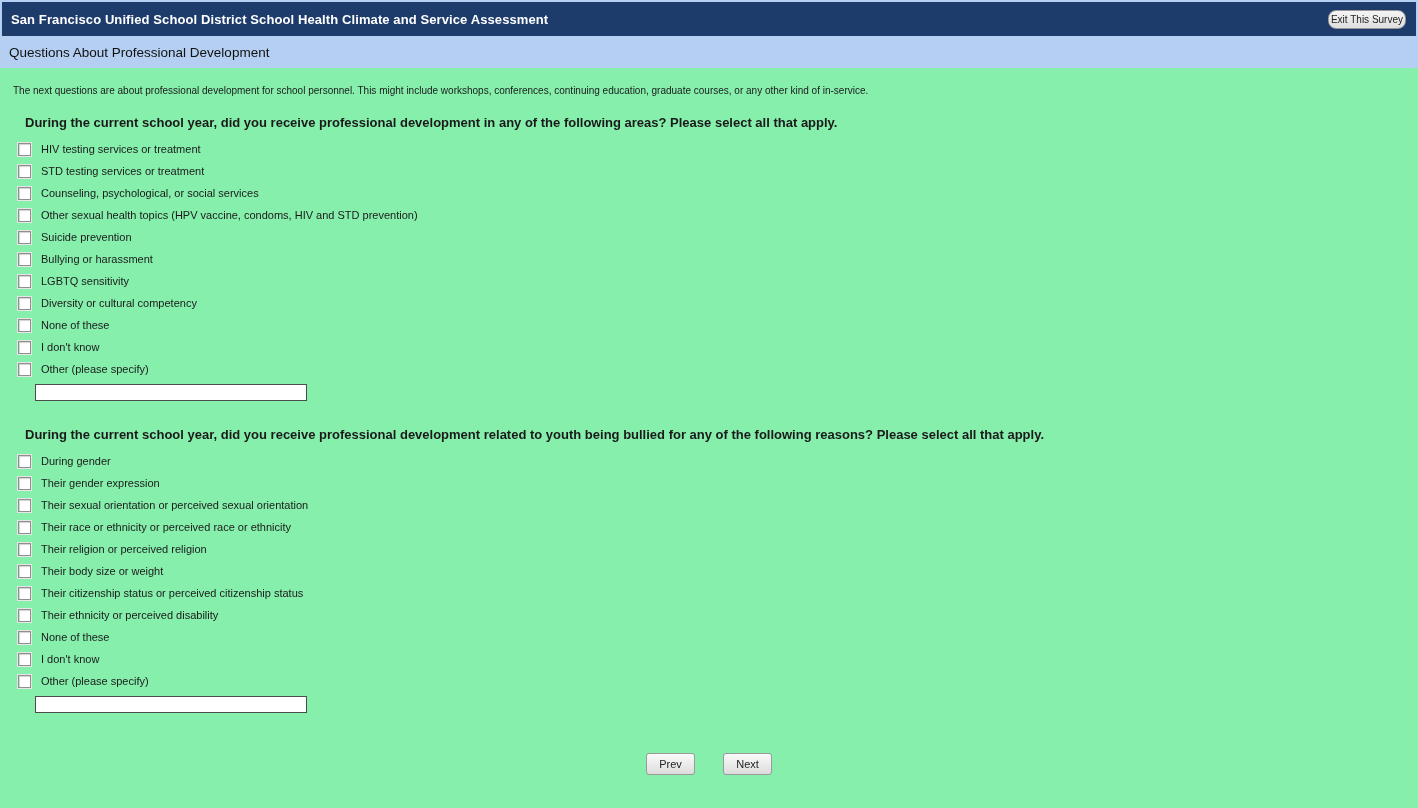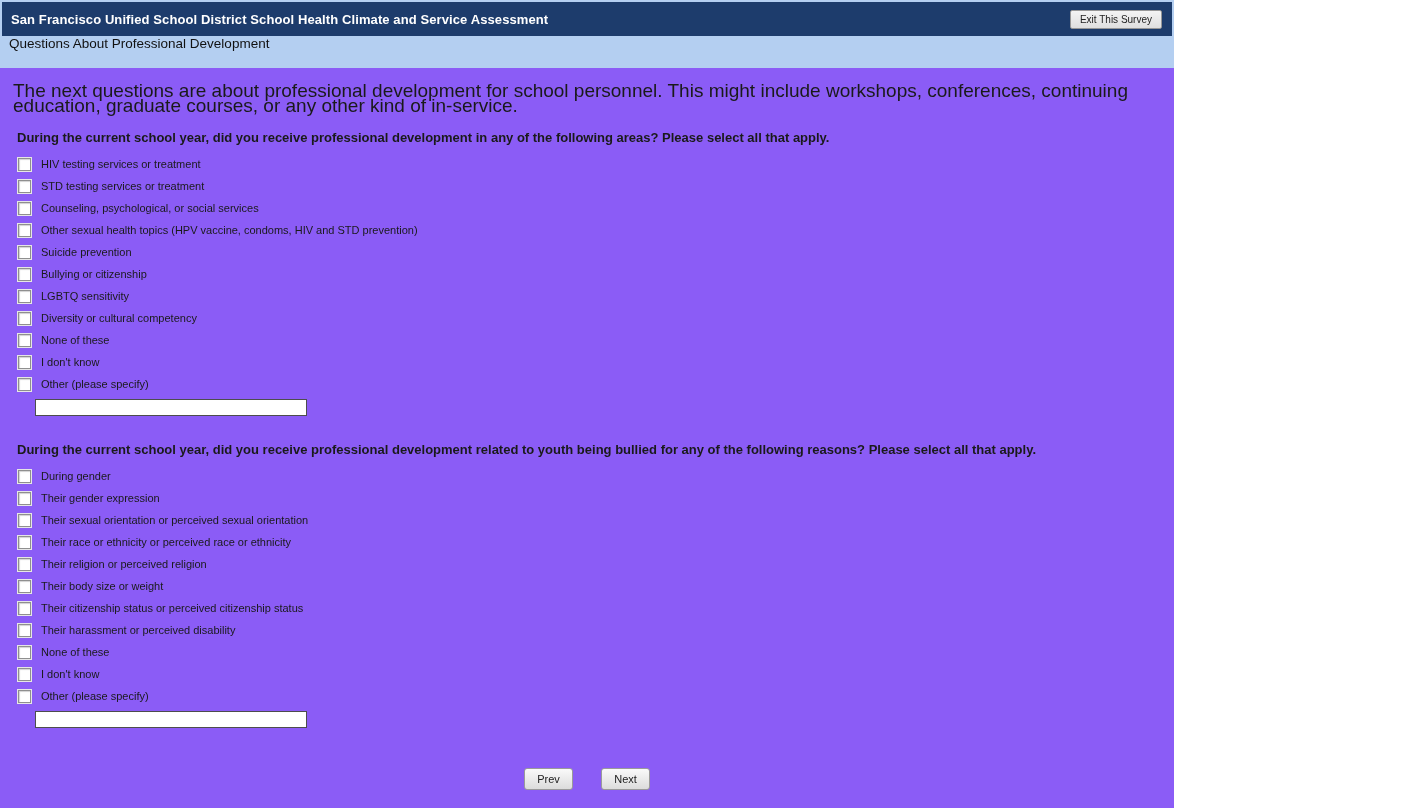--- a/index.html
+++ b/index.html
@@ -1,35 +1,35 @@
 <!DOCTYPE html>
 <html><head>
 <meta charset="utf-8">
 <style>
   * { box-sizing: border-box; }
   html, body { margin: 0; padding: 0; background: #ffffff;
     font-family: "Liberation Sans", sans-serif; color: #1a1a1a; }
-  .page { width: 1174px; height: 808px; overflow: hidden; background: #8b5cf6; }
+  .page { width: 1418px; height: 808px; overflow: hidden; background: #86efac; }
 
   
   .header-wrap { background: #b4cff1; padding: 2px 2px 0 2px; }
   .title-bar { background: #1d3c6c; height: 34px; display: flex;
     align-items: center; justify-content: space-between; padding: 0 10px 0 9px; }
   .title { color: #ffffff; font-weight: bold; font-size: 13px; letter-spacing: 0.1px; }
   .exit-btn { font-size: 10px; color: #222; background: linear-gradient(#f4f4f4, #dfdfdf);
-    border: 1px solid #979797; border-radius: 2px; padding: 3px 9px; cursor: pointer;
+    border: 1px solid #979797; border-radius: 8px; padding: 3px 2px; cursor: pointer;
     font-family: "Liberation Sans", sans-serif; }
   .section-bar { background: #b4cff1; height: 32px; display: flex;
-    align-items: flex-start; padding-left: 9px; font-size: 13.5px; color: #111; }
+    align-items: center; padding-left: 9px; font-size: 13.5px; color: #111; }
 
   
   .content { padding: 15px 13px 0 13px; }
-  .intro { font-size: 19px; line-height: 15px; margin: 0 0 17px 0; }
+  .intro { font-size: 10px; line-height: 15px; margin: 0 0 17px 0; }
   .question { margin: 0; }
-  .q-prompt { font-size: 13px; font-weight: bold; margin: 0 0 8px 4px; }
+  .q-prompt { font-size: 13px; font-weight: bold; margin: 0 0 8px 12px; }
   .options { display: block; }
   .opt-row { display: flex; align-items: center; height: 22px; padding-left: 5px;
     cursor: pointer; }
   .cb { width: 13px; height: 13px; flex: 0 0 13px; background: #fff;
     border: 1px solid #8f8f8f; box-shadow: inset 1px 1px 1px rgba(0,0,0,0.18),
     0 0 0 1px #e6e6e6; }
   .opt-label { font-size: 11px; margin-left: 10px; color: #1a1a1a; white-space: nowrap; }
   .other-input { display: block; margin: 4px 0 0 22px; width: 272px; height: 17px;
     border: 1px solid #4d4d4d; background: #fff; padding: 0 3px; font-size: 11px;
     font-family: "Liberation Sans", sans-serif; }
@@ -80,21 +80,21 @@
           <label class="opt-row">
             <span class="cb"></span>
             <span class="opt-label">Other sexual health topics (HPV vaccine, condoms, HIV and STD prevention)</span>
           </label>
           <label class="opt-row">
             <span class="cb"></span>
             <span class="opt-label">Suicide prevention</span>
           </label>
           <label class="opt-row">
             <span class="cb"></span>
-            <span class="opt-label">Bullying or citizenship</span>
+            <span class="opt-label">Bullying or harassment</span>
           </label>
           <label class="opt-row">
             <span class="cb"></span>
             <span class="opt-label">LGBTQ sensitivity</span>
           </label>
           <label class="opt-row">
             <span class="cb"></span>
             <span class="opt-label">Diversity or cultural competency</span>
           </label>
           <label class="opt-row">
@@ -139,21 +139,21 @@
           <label class="opt-row">
             <span class="cb"></span>
             <span class="opt-label">Their body size or weight</span>
           </label>
           <label class="opt-row">
             <span class="cb"></span>
             <span class="opt-label">Their citizenship status or perceived citizenship status</span>
           </label>
           <label class="opt-row">
             <span class="cb"></span>
-            <span class="opt-label">Their harassment or perceived disability</span>
+            <span class="opt-label">Their ethnicity or perceived disability</span>
           </label>
           <label class="opt-row">
             <span class="cb"></span>
             <span class="opt-label">None of these</span>
           </label>
           <label class="opt-row">
             <span class="cb"></span>
             <span class="opt-label">I don't know</span>
           </label>
           <label class="opt-row">

